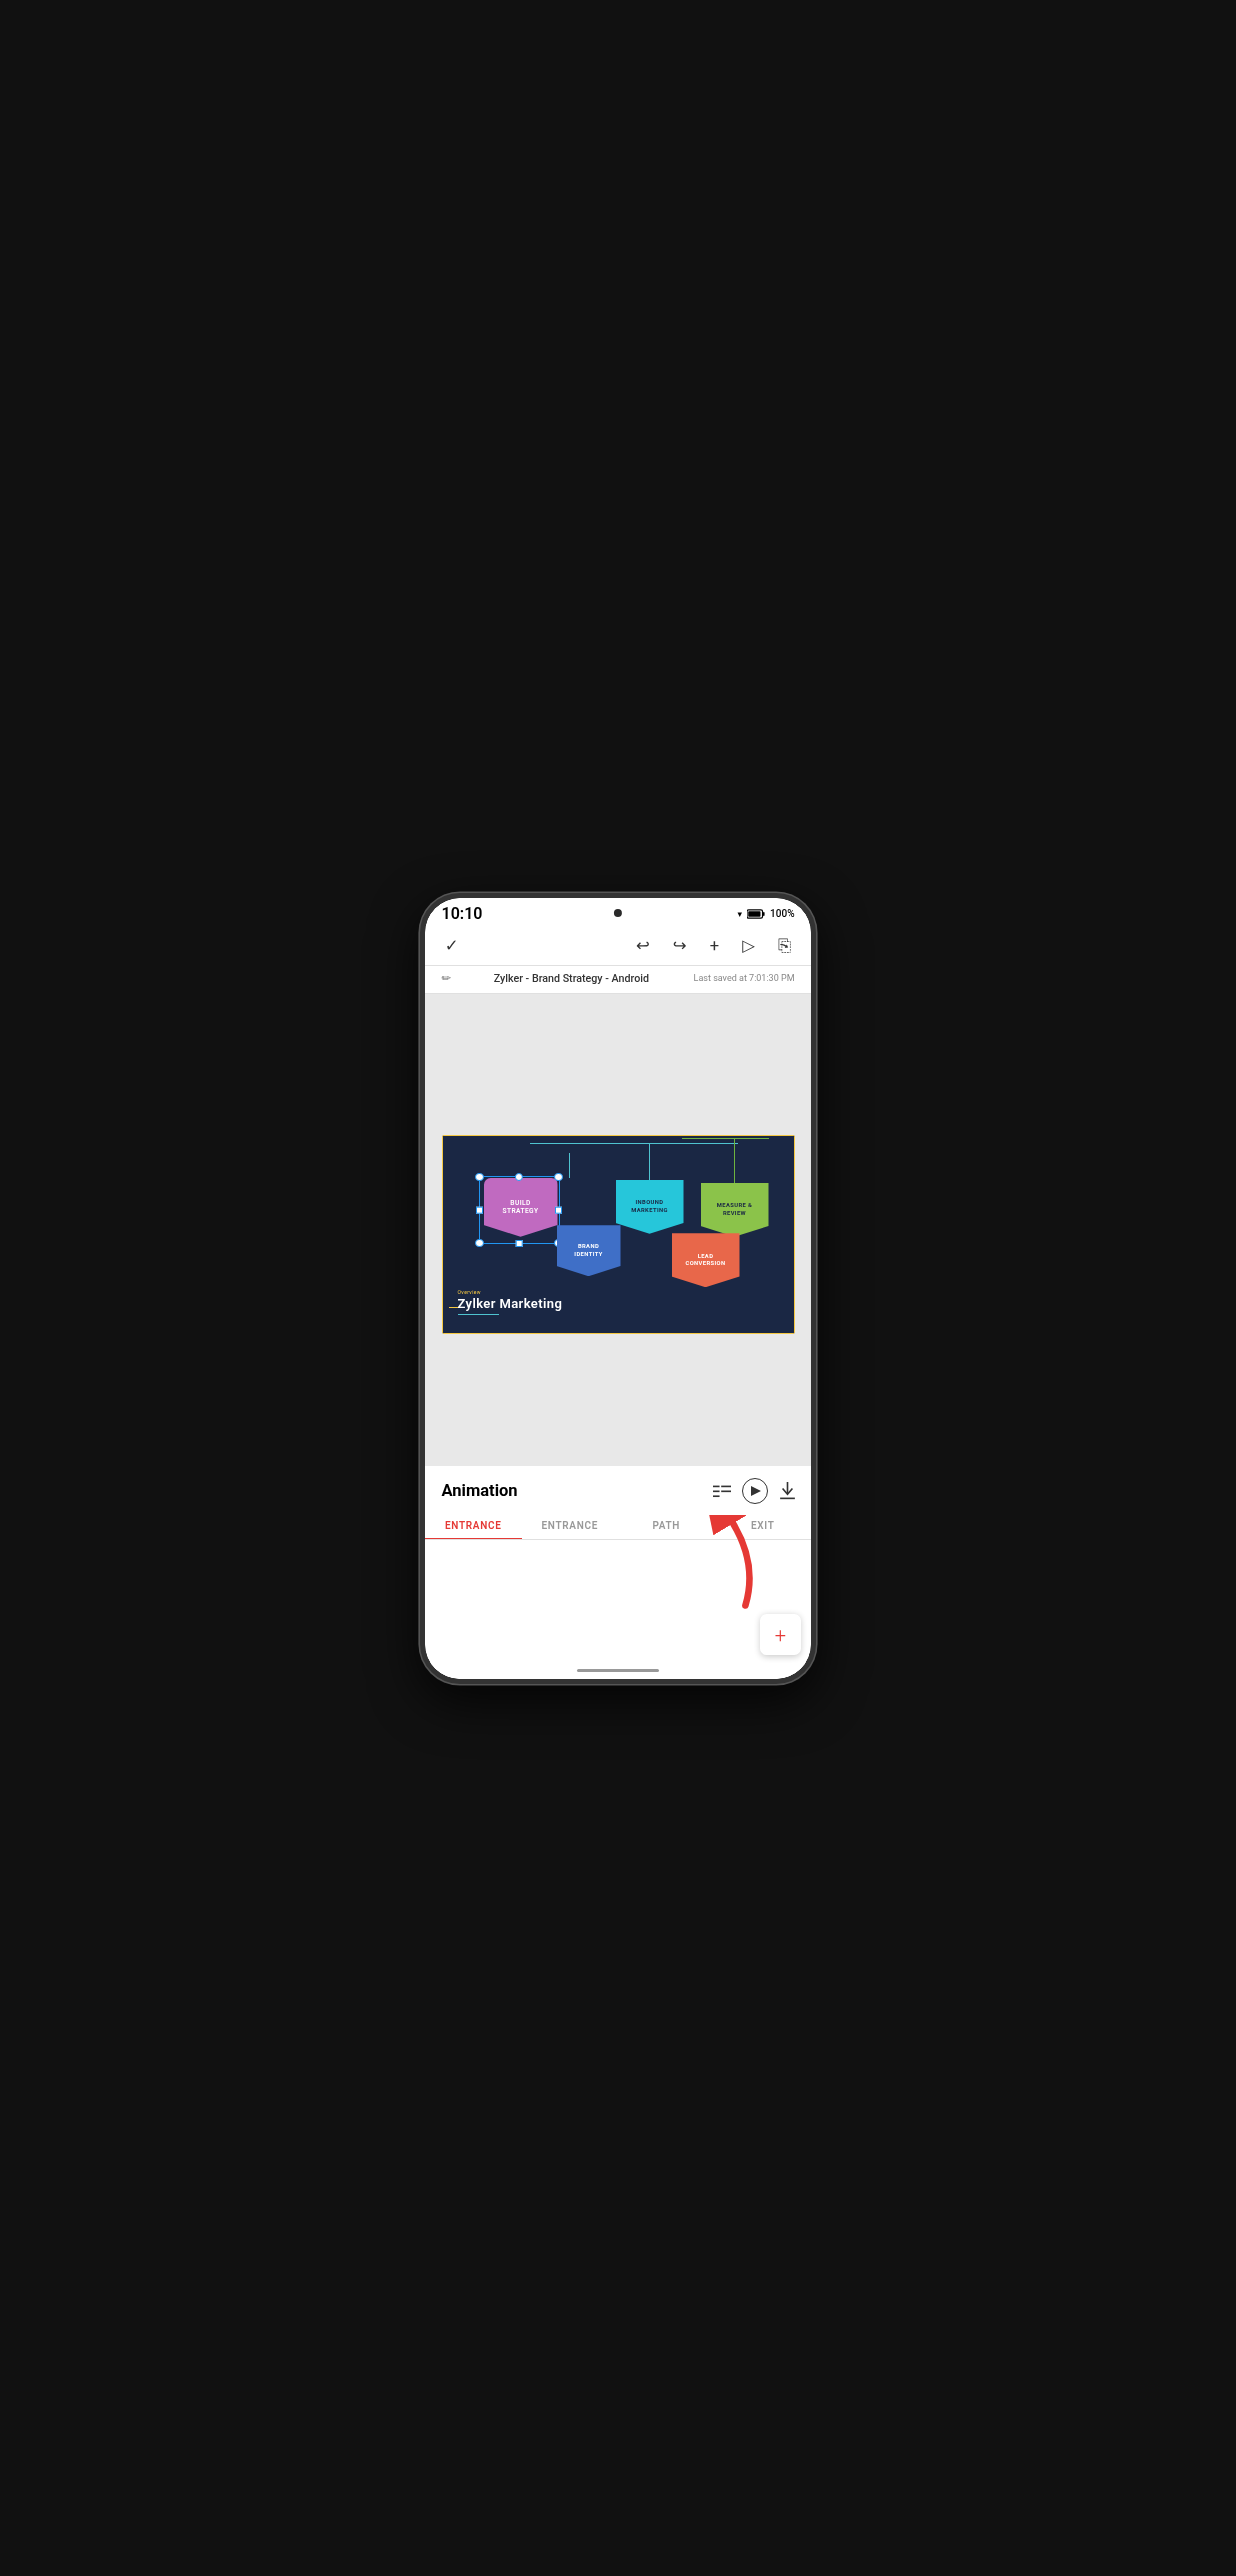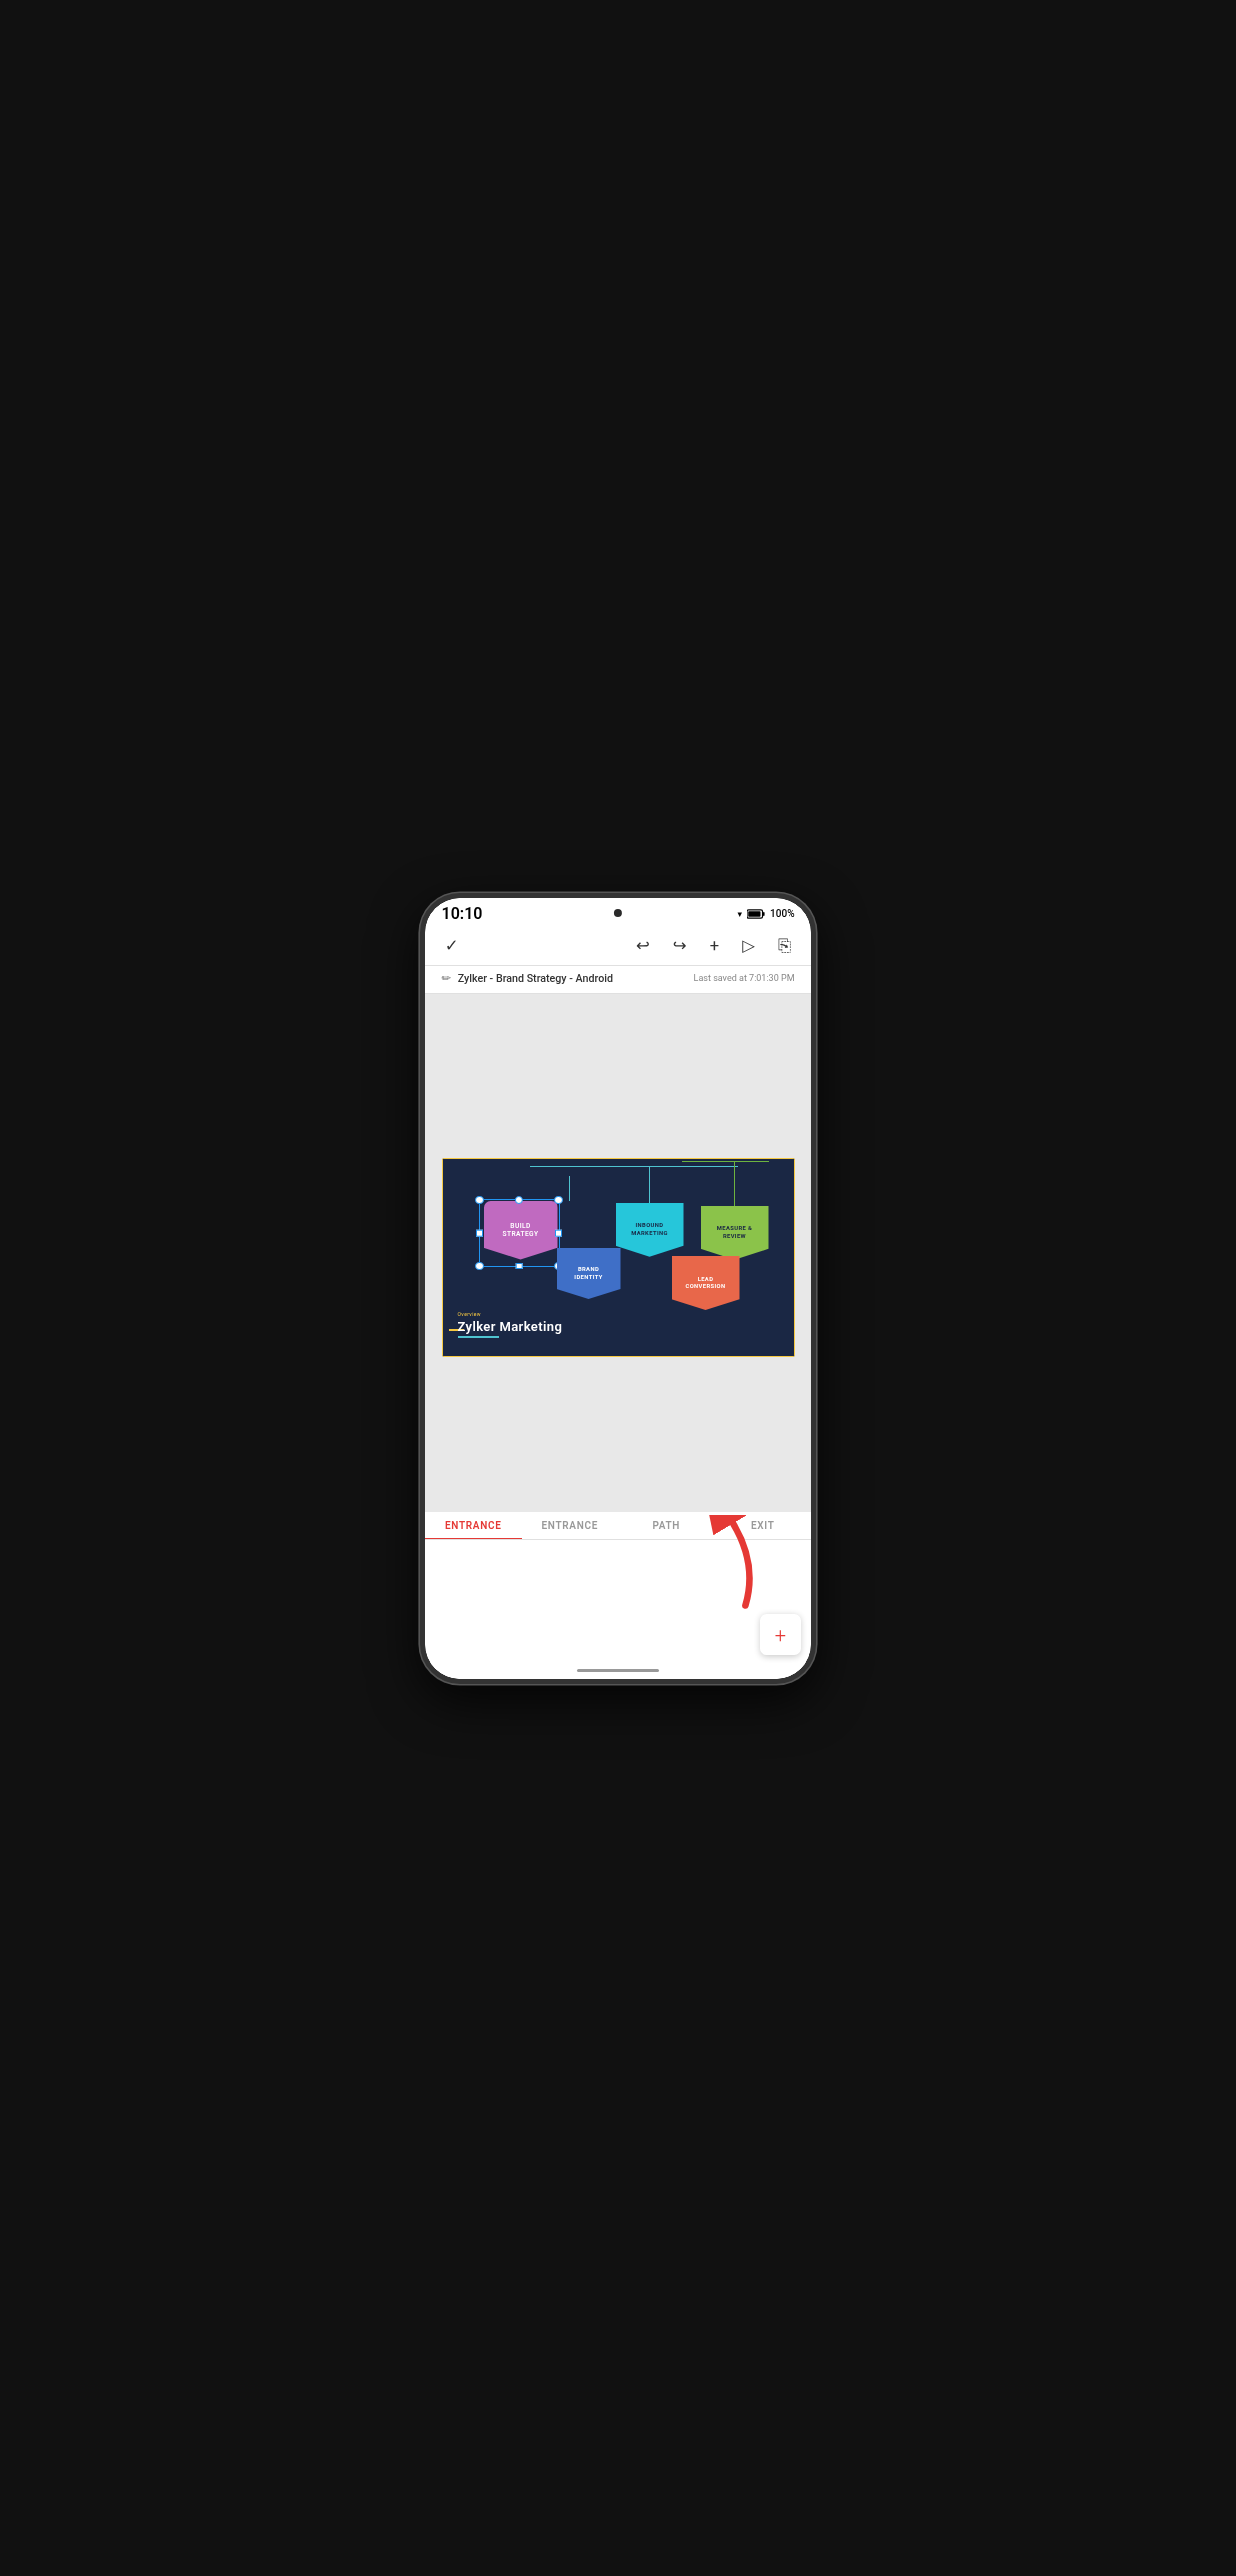--- a/index.html
+++ b/index.html
@@ -110,20 +110,21 @@
 
     .edit-icon {
       color: #666;
       font-size: 11.5px;
     }
 
     .doc-title {
       font-size: 10.7px;
       font-weight: 500;
       color: #333;
+      margin-left: 36px;
     }
 
     .doc-saved {
       font-size: 9px;
       color: #888;
     }
 
     
     .canvas-area {
       background: #e8e8e8;
@@ -661,20 +662,42 @@
             <div class="overview-label">Overview</div>
             <div class="overview-title">Zylker Marketing</div>
             <div class="overview-underline"></div>
           </div>
 
         </div>
       </div>
     </div>
 
     <div class="animation-panel">
+      <div class="animation-header">
+        <span class="animation-title">Animation</span>
+        <div class="animation-controls">
+
+          <svg width="18" height="15" viewBox="0 0 22 18">
+            <line x1="0" y1="4" x2="8" y2="4" stroke="#333" stroke-width="2"></line>
+            <line x1="10" y1="4" x2="22" y2="4" stroke="#333" stroke-width="2"></line>
+            <line x1="0" y1="10" x2="8" y2="10" stroke="#333" stroke-width="2"></line>
+            <line x1="10" y1="10" x2="22" y2="10" stroke="#333" stroke-width="2"></line>
+            <line x1="0" y1="16" x2="8" y2="16" stroke="#333" stroke-width="2"></line>
+          </svg>
+          <div class="anim-ctrl-play">
+            <div class="play-triangle"></div>
+          </div>
+
+          <svg width="15" height="18" viewBox="0 0 18 22">
+            <line x1="9" y1="0" x2="9" y2="14" stroke="#333" stroke-width="2"></line>
+            <polyline points="3,8 9,15 15,8" fill="none" stroke="#333" stroke-width="2"></polyline>
+            <line x1="0" y1="20" x2="18" y2="20" stroke="#333" stroke-width="2"></line>
+          </svg>
+        </div>
+      </div>
 
       <div class="anim-tabs">
         <div class="anim-tab active">ENTRANCE</div>
         <div class="anim-tab">ENTRANCE</div>
         <div class="anim-tab">PATH</div>
         <div class="anim-tab">EXIT</div>
       </div>
 
 
       <div style="position:relative; height:74px; overflow:visible;">

